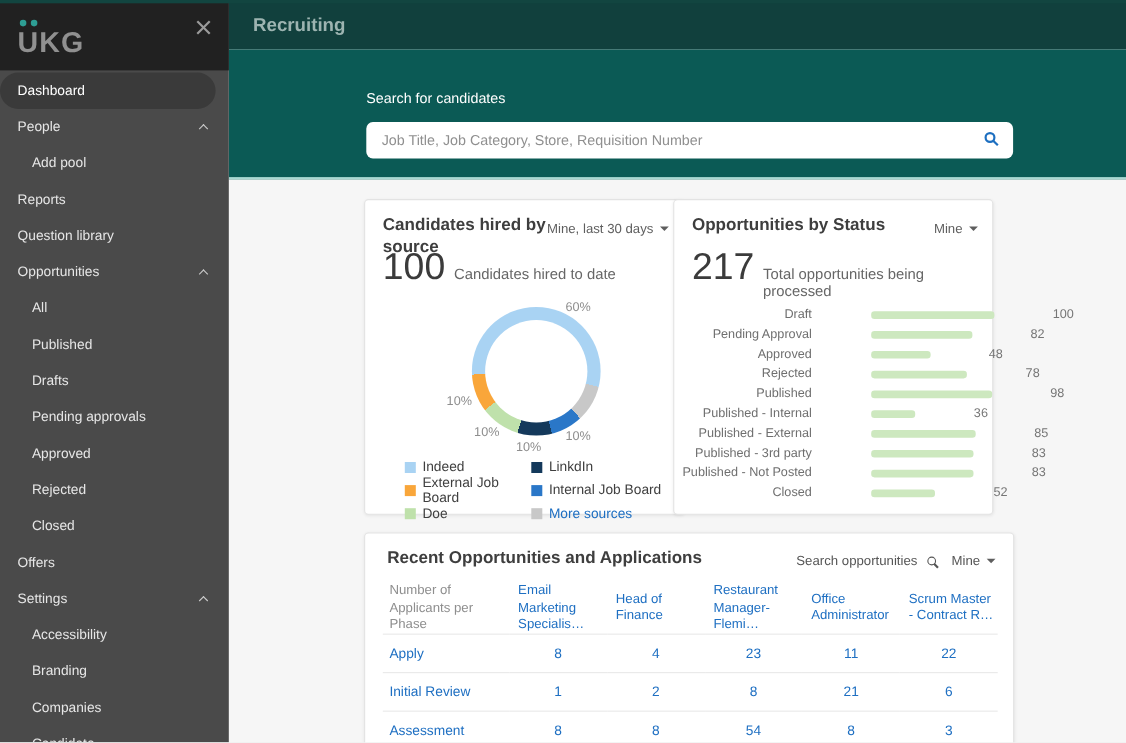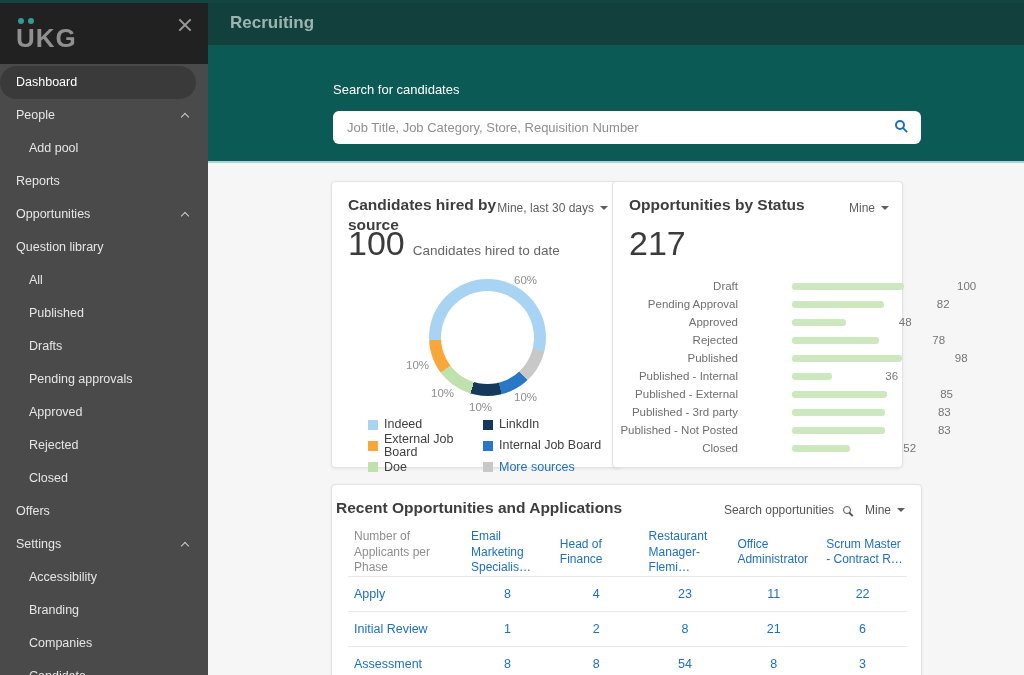--- a/index.html
+++ b/index.html
@@ -99,22 +99,22 @@
         <span class="dot d2"></span>
         <span class="logo-text">UKG</span>
       </div>
       <div class="close-icon"></div>
     </div>
     <nav class="menu">
       <div class="nav-item active"><span>Dashboard</span></div>
       <div class="nav-item"><span>People</span><span class="chev"></span></div>
       <div class="nav-item sub"><span>Add pool</span></div>
       <div class="nav-item"><span>Reports</span></div>
+      <div class="nav-item"><span>Question library</span></div>
       <div class="nav-item"><span>Opportunities</span><span class="chev"></span></div>
-      <div class="nav-item"><span>Question library</span></div>
       <div class="nav-item sub"><span>All</span></div>
       <div class="nav-item sub"><span>Published</span></div>
       <div class="nav-item sub"><span>Drafts</span></div>
       <div class="nav-item sub"><span>Pending approvals</span></div>
       <div class="nav-item sub"><span>Approved</span></div>
       <div class="nav-item sub"><span>Rejected</span></div>
       <div class="nav-item sub"><span>Closed</span></div>
       <div class="nav-item"><span>Offers</span></div>
       <div class="nav-item"><span>Settings</span><span class="chev"></span></div>
       <div class="nav-item sub"><span>Accessibility</span></div>
@@ -185,20 +185,21 @@
     </div>
 
     <div class="card card2">
       <div class="card-title">Opportunities by Status</div>
       <div class="filter">
         <span>Mine</span>
         <i class="caret"></i>
       </div>
       <div class="metric">
         <span class="metric-value">217</span>
+        <span class="metric-caption">Total opportunities being processed</span>
       </div>
       <div class="bars">
         <div class="bar-row">
             <span class="bar-label">Draft</span>
             <span class="bar-fill" style="width: 112px; background: rgb(205, 232, 191);"></span>
             <span class="bar-value">100</span>
           </div>
         <div class="bar-row">
             <span class="bar-label">Pending Approval</span>
             <span class="bar-fill" style="width: 91.84px; background: rgb(205, 232, 191);"></span>
@@ -241,21 +242,21 @@
           </div>
         <div class="bar-row">
             <span class="bar-label">Closed</span>
             <span class="bar-fill" style="width: 58.24px; background: rgb(205, 232, 191);"></span>
             <span class="bar-value">52</span>
           </div>
       </div>
     </div>
 
     <div class="card card3">
-      <div class="card-title" style="left:4px;">Recent Opportunities and Applications</div>
+      <div class="card-title" style="left:20px;">Recent Opportunities and Applications</div>
       <div class="card3-controls">
         <span>Search opportunities</span>
         <span class="mag-dark"></span>
         <span>Mine</span>
         <i class="caret"></i>
       </div>
       <table class="recent">
         <colgroup>
             <col class="c0">
             <col class="cn">

